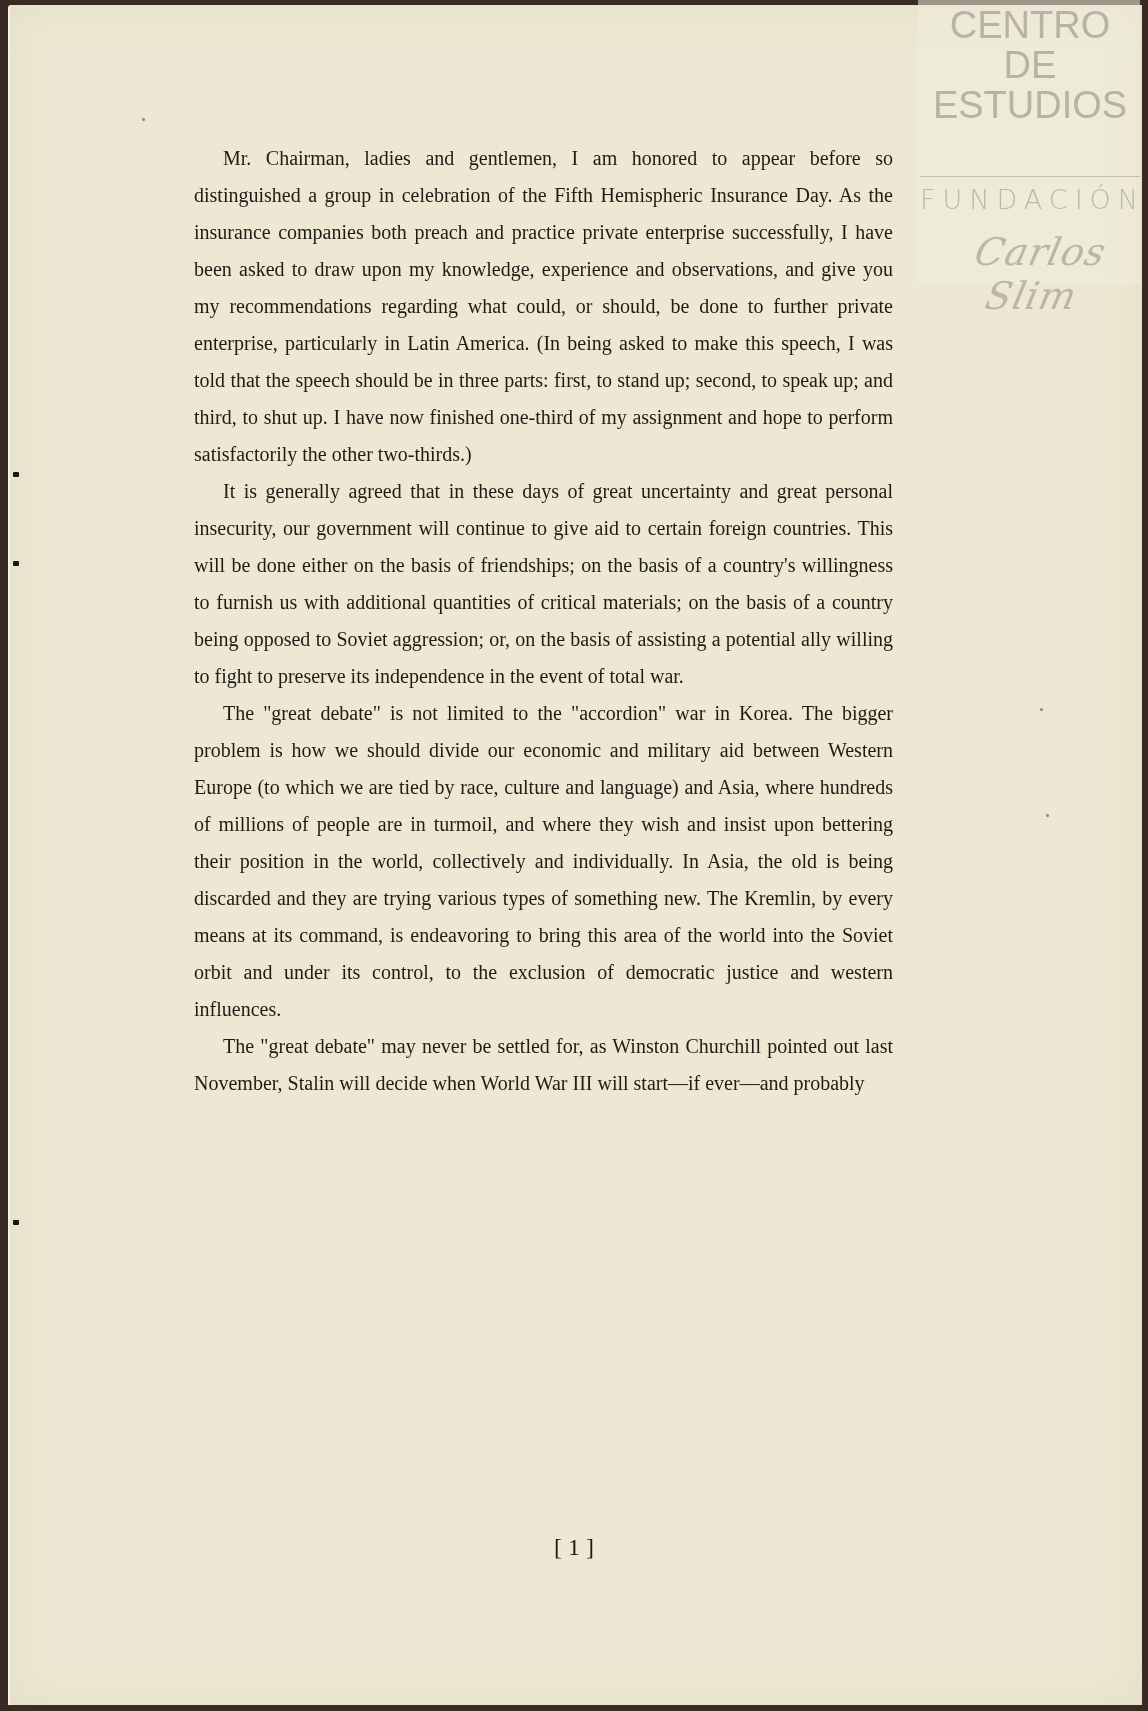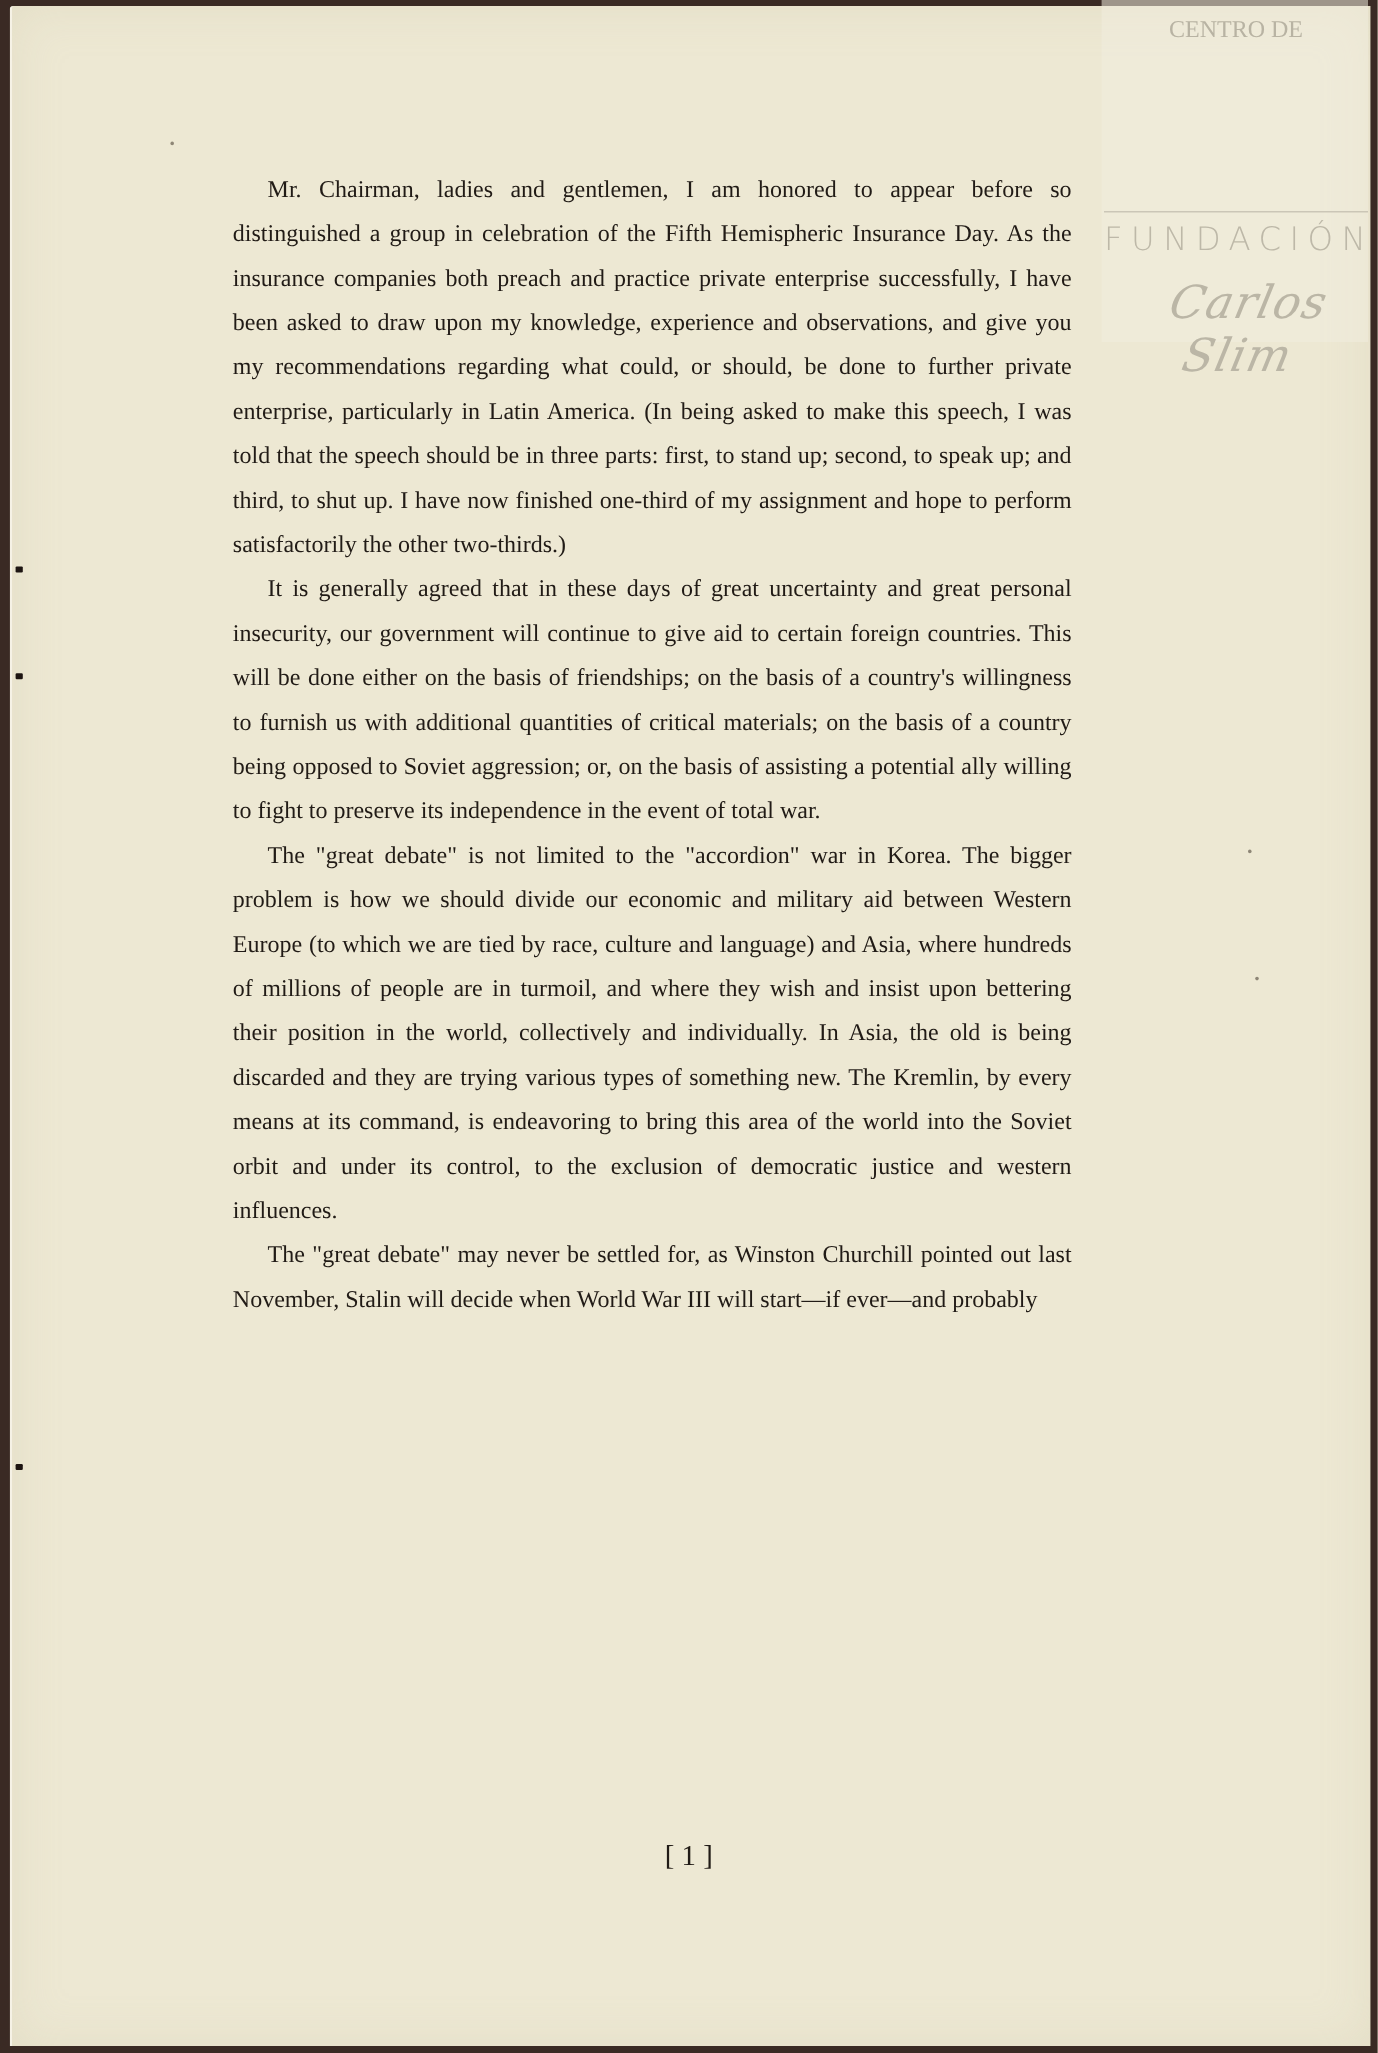--- a/index.html
+++ b/index.html
@@ -36,22 +36,22 @@
       width: 222px;
       height: 285px;
       background: rgba(240,236,222,0.55);
     }
     .wm-center {
       position: absolute;
       left: 920px;
       top: 5px;
       width: 220px;
       text-align: center;
-      font-family: Liberation Serif, serif;
-      font-size: 20px;
+      font-family: Liberation Sans, sans-serif;
+      font-size: 38px;
       line-height: 40px;
       color: #b8b3a3;
       letter-spacing: 0px;
     }
     .wm-rule {
       position: absolute;
       left: 920px;
       top: 176px;
       width: 220px;
       height: 1px;
@@ -120,20 +120,21 @@
 
 <div class="page">
   <div class="spine-mark" style="top:467px;"></div>
   <div class="spine-mark" style="top:556px;"></div>
   <div class="spine-mark" style="top:1215px;"></div>
 </div>
 
 <div class="watermark"></div>
 <div class="wm-center">
   <div>CENTRO DE</div>
+  <div>ESTUDIOS</div>
 </div>
 <div class="wm-rule"></div>
 <div class="wm-fundacion">FUNDACIÓN</div>
 <div class="wm-signature">Carlos Slim</div>
 
 <div class="body-text">
   <p>Mr. Chairman, ladies and gentlemen, I am honored to appear before so distinguished a group in celebration of the Fifth Hemispheric Insurance Day. As the insurance companies both preach and practice private enterprise successfully, I have been asked to draw upon my knowledge, experience and observations, and give you my recommendations regarding what could, or should, be done to further private enterprise, particularly in Latin America. (In being asked to make this speech, I was told that the speech should be in three parts: first, to stand up; second, to speak up; and third, to shut up. I have now finished one-third of my assignment and hope to perform satisfactorily the other two-thirds.)</p>
   <p>It is generally agreed that in these days of great uncertainty and great personal insecurity, our government will continue to give aid to certain foreign countries. This will be done either on the basis of friendships; on the basis of a country's willingness to furnish us with additional quantities of critical materials; on the basis of a country being opposed to Soviet aggression; or, on the basis of assisting a potential ally willing to fight to preserve its independence in the event of total war.</p>
   <p>The "great debate" is not limited to the "accordion" war in Korea. The bigger problem is how we should divide our economic and military aid between Western Europe (to which we are tied by race, culture and language) and Asia, where hundreds of millions of people are in turmoil, and where they wish and insist upon bettering their position in the world, collectively and individually. In Asia, the old is being discarded and they are trying various types of something new. The Kremlin, by every means at its command, is endeavoring to bring this area of the world into the Soviet orbit and under its control, to the exclusion of democratic justice and western influences.</p>
   <p>The "great debate" may never be settled for, as Winston Churchill pointed out last November, Stalin will decide when World War III will start—if ever—and probably</p>

